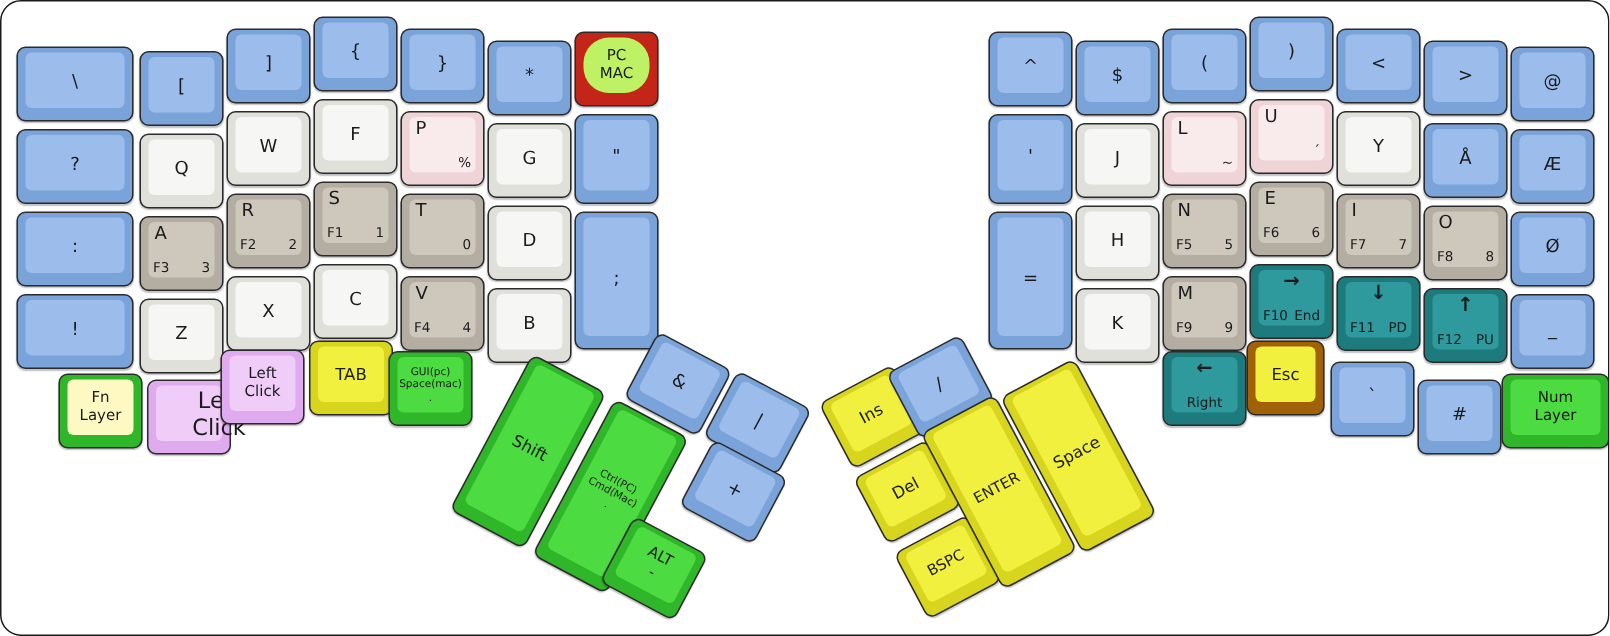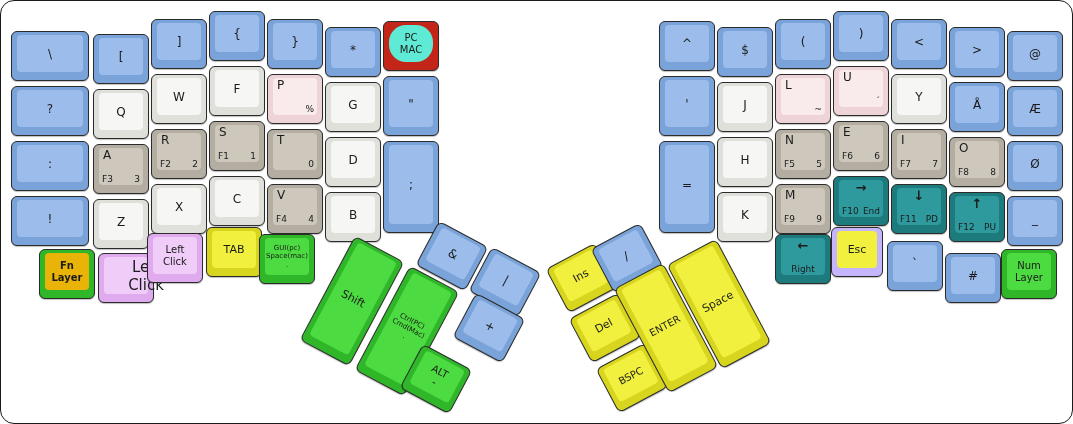--- a/index.html
+++ b/index.html
@@ -194,39 +194,39 @@
         <div class="key-top" style="background: rgb(246, 246, 244);">
           <div class="legend-center">D</div>
         </div>
       </div>
       <div class="key" style="left: 324px; top: 191px; width: 56px; height: 50px; background: rgb(224, 224, 218);">
         <div class="key-top" style="background: rgb(246, 246, 244);">
           <div class="legend-center">B</div>
         </div>
       </div>
       <div class="key" style="left: 382px; top: 20px; width: 56px; height: 50px; background: rgb(195, 38, 25);">
-        <div class="key-top" style="background: #5eead4; border-radius: 17px;">
+        <div class="key-top" style="background: #bef264; border-radius: 17px;">
           <div class="legend-lines" style="font-size: 10px;">
             <div>PC</div>
             <div>MAC</div>
           </div>
         </div>
       </div>
       <div class="key" style="left: 382px; top: 75px; width: 56px; height: 60px; background: rgb(122, 163, 217);">
         <div class="key-top" style="background: rgb(156, 189, 235);">
           <div class="legend-center">"</div>
         </div>
       </div>
       <div class="key" style="left: 382px; top: 140px; width: 56px; height: 92px; background: rgb(122, 163, 217);">
         <div class="key-top" style="background: rgb(156, 189, 235);">
           <div class="legend-center">;</div>
         </div>
       </div>
       <div class="key" style="left: 38px; top: 248px; width: 56px; height: 50px; background: rgb(47, 182, 41);">
-        <div class="key-top" style="background: #eab308; font-weight: bold;">
+        <div class="key-top" style="background: #fef9c3;">
           <div class="legend-lines" style="font-size: 10px;">
             <div>Fn</div>
             <div>Layer</div>
           </div>
         </div>
       </div>
       <div class="key" style="left: 97px; top: 252px; width: 56px; height: 50px; background: rgb(223, 170, 238);">
         <div class="key-top" style="background: rgb(240, 204, 248);">
           <div class="legend-lines" style="font-size: 15px; padding-left: 40px;">
             <div>Left</div>
@@ -499,36 +499,36 @@
         </div>
       </div>
       <div class="key" style="left: 774px; top: 233px; width: 56px; height: 50px; background: rgb(29, 122, 125);">
         <div class="key-top" style="background: rgb(47, 154, 157);">
           <div class="legend-arrow">←</div>
           <div class="legend-bottom">
             <div class="bc">Right</div>
           </div>
         </div>
       </div>
-      <div class="key" style="left: 830px; top: 226px; width: 52px; height: 50px; background: #c4b5fd;">
+      <div class="key" style="left: 830px; top: 226px; width: 52px; height: 50px; background: #a16207;">
         <div class="key-top" style="background: rgb(241, 240, 63);">
           <div class="legend-center" style="font-size: 11px;">Esc</div>
         </div>
       </div>
       <div class="key" style="left: 886px; top: 240px; width: 56px; height: 50px; background: rgb(122, 163, 217);">
         <div class="key-top" style="background: rgb(156, 189, 235);">
           <div class="legend-center">`</div>
         </div>
       </div>
       <div class="key" style="left: 944px; top: 252px; width: 56px; height: 50px; background: rgb(122, 163, 217);">
         <div class="key-top" style="background: rgb(156, 189, 235);">
           <div class="legend-center">#</div>
         </div>
       </div>
-      <div class="key" style="left: 1000px; top: 248px; width: 56px; height: 50px; background: rgb(47, 182, 41);">
+      <div class="key" style="left: 1000px; top: 248px; width: 72px; height: 50px; background: rgb(47, 182, 41);">
         <div class="key-top" style="background: rgb(76, 219, 64);">
           <div class="legend-lines" style="font-size: 10px;">
             <div>Num</div>
             <div>Layer</div>
           </div>
         </div>
       </div>
     </div>
 </div>
 

